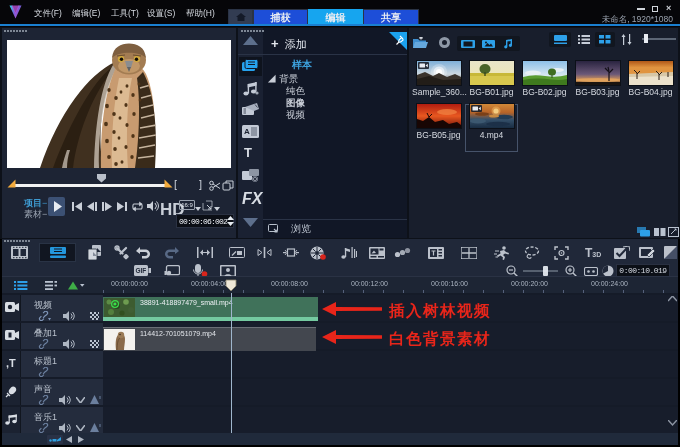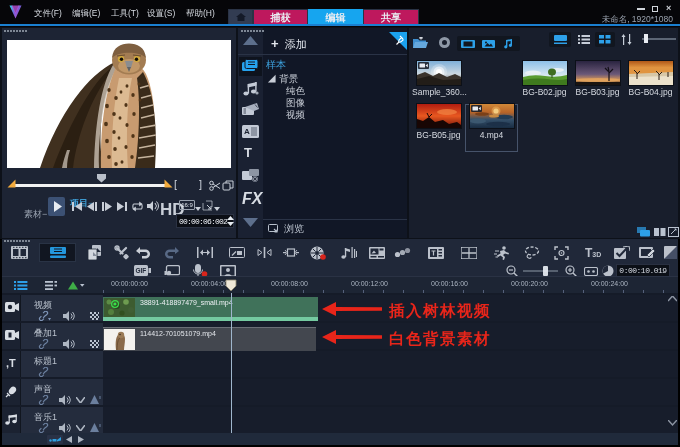--- a/index.html
+++ b/index.html
@@ -3,21 +3,21 @@
 <meta charset="utf-8">
 <style>
 * { margin:0; padding:0; box-sizing:border-box; }
 html,body { width:680px; height:447px; overflow:hidden; background:#000; }
 body { font-family:"Liberation Sans", sans-serif; position:relative; }
 .abs { position:absolute; }
 
 #titlebar { position:absolute; left:0; top:0; width:680px; height:28px; background:#060609; }
 #titlebar .menu { position:absolute; top:8px; color:#d6dae0; font-size:8.5px; }
 .tab { position:absolute; top:9px; height:16px; line-height:15px; text-align:center;
-  color:#e8ecf2; font-size:10px; font-weight:bold; background:#be185d; border:1px solid #2a3345; border-bottom:none;}
+  color:#e8ecf2; font-size:10px; font-weight:bold; background:#1d4ed8; border:1px solid #2a3345; border-bottom:none;}
 #blueline { position:absolute; left:0; top:24px; width:680px; height:2px; background:#1a7fd0; }
 #wintext { position:absolute; right:7px; top:14px; color:#9aa2ae; font-size:8.5px; }
 
 #topzone { position:absolute; left:0; top:27px; width:680px; height:212px; background:#0d1119; }
 #preview { position:absolute; left:2px; top:1px; width:234px; height:210px; background:#1d2434; }
 #middle  { position:absolute; left:238px; top:1px; width:169px; height:210px; background:#111726; }
 #library { position:absolute; left:409px; top:1px; width:269px; height:210px; background:#181e2c; }
 .gripdots { position:absolute; top:2px; height:3px; }
 .gripdots i { display:inline-block; width:2px; height:2px; background:#7e8794; margin-right:1px; vertical-align:top;}
 
@@ -164,21 +164,21 @@
   <svg class="abs" style="left:207px;top:152px" width="12" height="11" stroke="#c9cfd8" fill="none">
         <circle cx="2.5" cy="3" r="1.8"></circle>
         <circle cx="2.5" cy="8.5" r="1.8"></circle>
         <path d="M4 4 L11 8.5 M4 7.5 L11 3"></path>
       </svg>
   <svg class="abs" style="left:220px;top:152px" width="12" height="11" stroke="#c9cfd8" fill="none">
         <rect x="1" y="3" width="7" height="7" rx="1"></rect>
         <path d="M4 3 L4 1 L11 1 L11 8 L8 8"></path>
       </svg>
   
-  <div class="abs" style="left:22px;top:169px;color:#3e9ad0;font-size:9px;font-weight:bold;margin-left:46px;">项目<span style="font-weight:normal">−</span></div>
+  <div class="abs" style="left:22px;top:169px;color:#3e9ad0;font-size:9px;font-weight:bold;">项目<span style="font-weight:normal">−</span></div>
   <div class="abs" style="left:22px;top:180px;color:#9aa3b0;font-size:9px;">素材−</div>
   <div class="abs" style="left:46px;top:169px;width:17px;height:19px;background:#3c5174;border-radius:2px;"></div>
   <svg class="abs" style="left:51px;top:173px" width="9" height="11">
         <path d="M1 0 L9 5.5 L1 11 Z" fill="#e8edf3"></path>
       </svg>
   <g id="transport"></g>
   <svg class="abs" style="left:70px;top:174px" width="10" height="9" fill="#c9cfd8">
         <rect x="0" y="0" width="2" height="9"></rect>
         <path d="M10 0 L10 9 L3 4.5 Z"></path>
       </svg>
@@ -266,31 +266,31 @@
   <svg class="abs" style="left:5px;top:190px" width="15" height="9">
         <path d="M7.5 9 L15 0 L0 0 Z" fill="#5d6f8c"></path>
       </svg>
   <div class="gripdots" style="left:3px"><i></i><i></i><i></i><i></i><i></i><i></i><i></i><i></i></div>
   <div class="abs" style="left:33px;top:8px;color:#e2e6ec;font-size:11px;text-align:right;"><b style="font-size:13px;">+</b>&nbsp; 添加</div>
   <svg class="abs" style="left:151px;top:4px" width="18" height="18">
         <path d="M0 0 L18 0 L18 18 Z" fill="#1ba2ee"></path>
         <path d="M11 4 L14 7 M12.5 5.5 L10 8 L9.5 10.5 L12 9.8 L14.5 7.5 M9.5 10.5 L7.5 12.5" stroke="#fff" stroke-width="1.1" fill="none"></path>
       </svg>
   <div class="abs" style="left:0px;top:26px;width:169px;height:1px;background:#2a3346;"></div>
-  <div class="abs" style="left:28px;top:30px;color:#3da2de;font-size:10px;">样本</div>
+  <div class="abs" style="left:54px;top:30px;color:#3da2de;font-size:10px;font-weight:bold;">样本</div>
   <div class="abs" style="left:29px;top:45px;color:#c8cdd6;font-size:9.5px;">◢ 背景</div>
   <div class="abs" style="left:48px;top:57px;color:#c8cdd6;font-size:9.5px;">纯色</div>
-  <div class="abs" style="left:48px;top:69px;color:#c8cdd6;font-size:9.5px;">图像</div>
+  <div class="abs" style="left:48px;top:69px;color:#c8cdd6;font-size:9.5px;font-weight:bold;">图像</div>
   <div class="abs" style="left:48px;top:81px;color:#c8cdd6;font-size:9.5px;">视频</div>
   <div class="abs" style="left:25px;top:191px;width:144px;height:1px;background:#2a3346;"></div>
   <svg class="abs" style="left:30px;top:196px" width="12" height="9" fill="none" stroke="#b9c1cc">
         <rect x="0.5" y="0.5" width="9" height="7" rx="1"></rect>
         <path d="M6 5 L9 8 M9 5.5 L9 8 L6.5 8" stroke-width="1.1"></path>
       </svg>
-  <div class="abs" style="left:46px;top:194px;color:#b9c1cc;font-size:10px;">浏览</div>
+  <div class="abs" style="left:53px;top:194px;color:#b9c1cc;font-size:10px;">浏览</div>
 </div>
 
 <div id="library">
 
   <svg class="abs" style="left:4px;top:9px" width="15" height="12" viewBox="0 0 15 12">
     <path d="M0 2 L5 2 L6.5 3.5 L13 3.5 L13 11 L0 11 Z" fill="#3f8fd0"></path>
     <path d="M2 5 L15 5 L13 11 L0 11 Z" fill="#65a8dd"></path>
     <path d="M9 0 L11 0 L11 2 L13 2 L13 4 L11 4 L11 6 L9 6 L9 4 L7 4 L7 2 L9 2 Z" fill="#e8ecf2" transform="translate(2,-1) scale(0.6)"></path>
   </svg>
   <div class="abs" style="left:30px;top:9px;width:11px;height:11px;border-radius:50%;background:#8e98a6;"></div>
@@ -352,20 +352,36 @@
             <circle cx="22" cy="11" r="5.5" fill="#fff" opacity="0.55"></circle>
             <circle cx="22" cy="11" r="8" fill="#fff" opacity="0.25"></circle>
             <path d="M0 24 L0 14 L8 11 L16 15 L22 12 L30 16 L38 13 L44 16 L44 24 Z" fill="#3a332c"></path>
             <path d="M0 24 L0 18 L12 15 L26 19 L44 18 L44 24 Z" fill="#221d18"></path>
           </svg><svg style="position:absolute;left:1px;top:1px" width="11" height="7">
             <rect width="11" height="7" rx="1" fill="#1a1f2a" opacity="0.9"></rect>
             <rect x="1.5" y="1.5" width="5.5" height="4" rx="0.5" fill="#e8ecf2"></rect>
             <path d="M7.5 3.5 L9.8 1.8 L9.8 5.2 Z" fill="#e8ecf2"></path>
           </svg></div>
         <div class="tlabel">Sample_360...</div>
+      </div>
+  <div class="thumbcell" style="left:56px;top:33px">
+        <div class="timg" id="t2"><svg width="44" height="24">
+            <defs>
+              <linearGradient id="g2" x1="0" y1="0" x2="0" y2="1">
+                <stop offset="0" stop-color="#e8e4c8"></stop>
+                <stop offset="1" stop-color="#f0e8b0"></stop>
+              </linearGradient>
+            </defs>
+            <rect width="44" height="24" fill="url(#g2)"></rect>
+            <rect y="13" width="44" height="11" fill="#d8c84e"></rect>
+            <rect y="12" width="44" height="3" fill="#c8b838"></rect>
+            <ellipse cx="15" cy="8" rx="5.5" ry="5" fill="#4a6428"></ellipse>
+            <rect x="14.3" y="11" width="1.4" height="4" fill="#3a4a1e"></rect>
+          </svg></div>
+        <div class="tlabel">BG-B01.jpg</div>
       </div>
   <div class="thumbcell" style="left:109px;top:33px">
         <div class="timg" id="t3"><svg width="44" height="24">
             <defs>
               <linearGradient id="g3" x1="0" y1="0" x2="0" y2="1">
                 <stop offset="0" stop-color="#8ec0e8"></stop>
                 <stop offset="0.6" stop-color="#d8e8f0"></stop>
               </linearGradient>
             </defs>
             <rect width="44" height="24" fill="url(#g3)"></rect>

